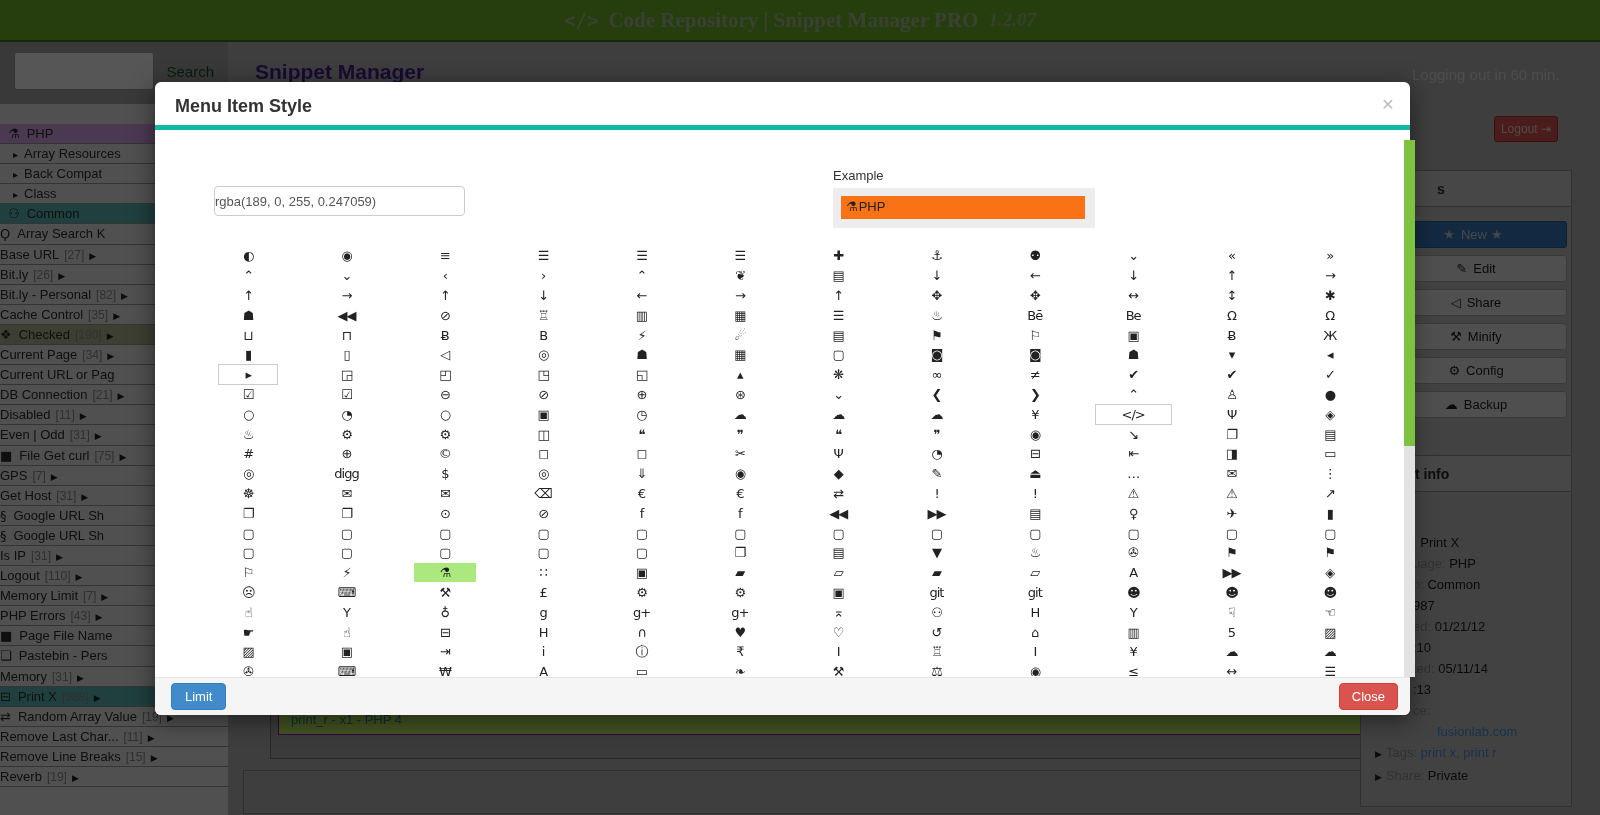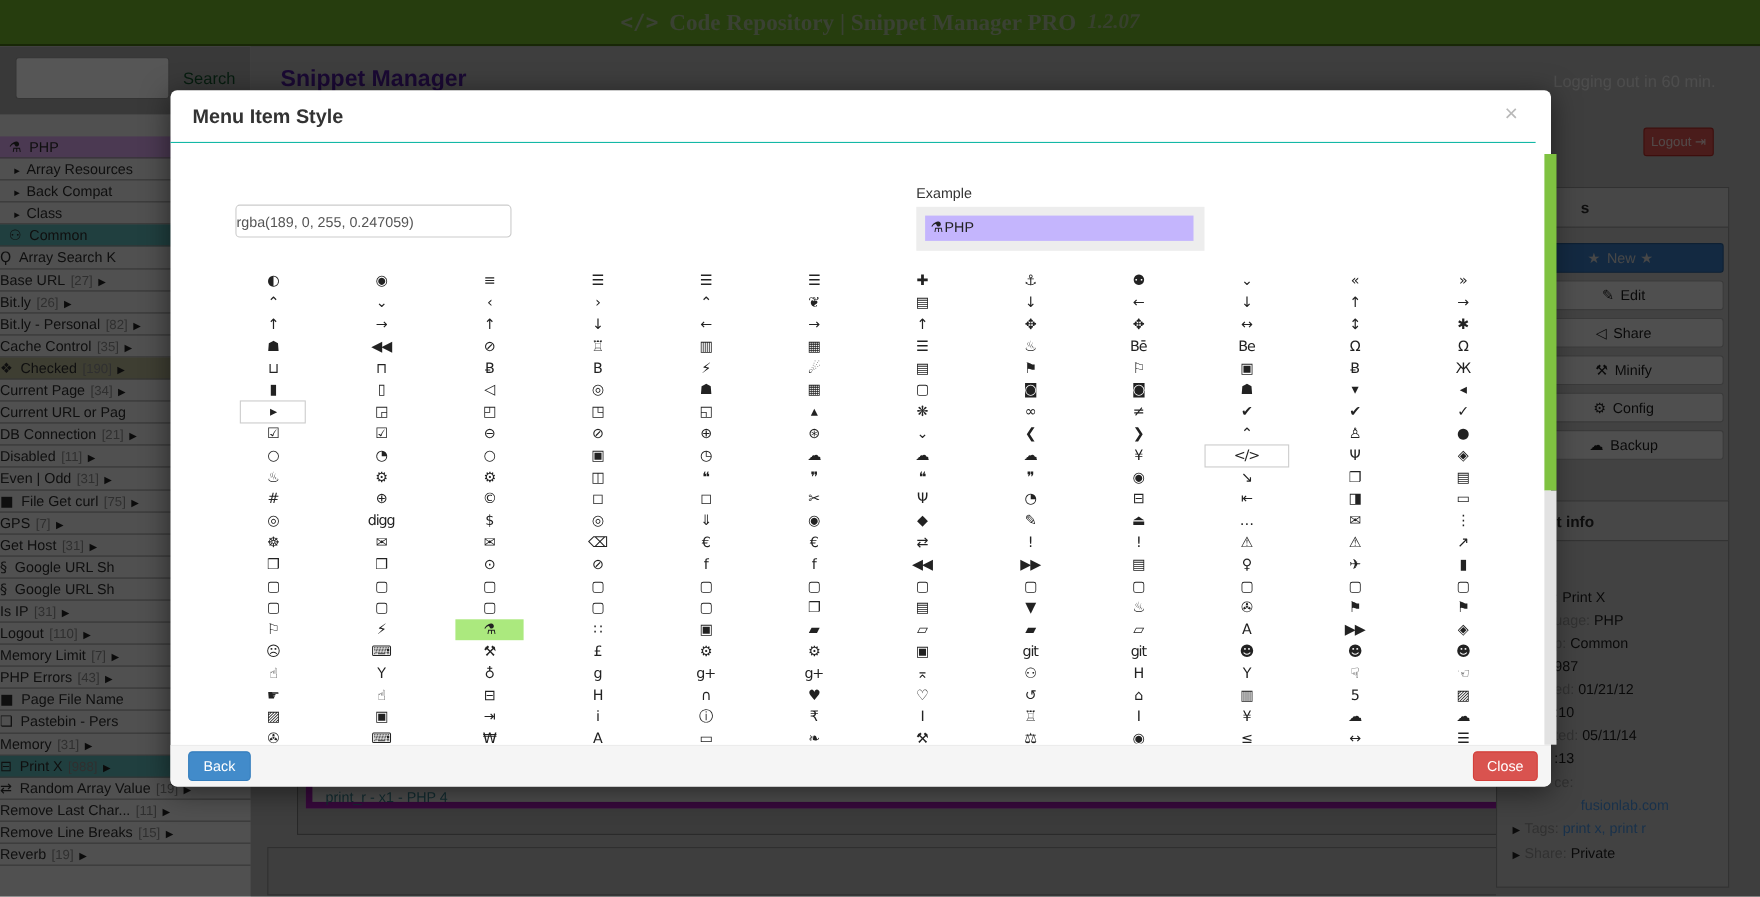--- a/index.html
+++ b/index.html
@@ -33,21 +33,21 @@
   .side-list .caret { font-size:10px; margin-right:6px; color:#222; }
   .side-list .ic { font-family:"DejaVu Sans", sans-serif; margin-right:7px; font-size:13px; }
   .side-list .cnt { color:#8b8b8b; font-size:12px; margin-left:5px; }
   .side-list .exp { font-size:9px; margin-left:5px; color:#222; }
 
   .main { position:absolute; left:228px; top:42px; width:1132px; height:773px; background:#b5b5b5; }
   .main h2 { position:absolute; left:27px; top:18px; font-size:21px; color:#4c1d95; }
   .snip-panel { position:absolute; left:42px; top:653px; width:1125px; height:64px;
     border:1px solid #777; background:#aeaeae; }
   .snip-row { position:absolute; left:7px; right:7px; top:9px; height:30px;
-    background:#e5e5e5; border:6px solid #a21caf; color:#39828f;
+    background:#bef264; border:1px solid #a21caf; color:#39828f;
     font-size:13px; line-height:28px; padding-left:12px; }
   .snip-strip { position:absolute; left:15px; top:728px; width:1140px; height:44px;
     border:1px solid #8a8a8a; }
 
   .rightbar { position:absolute; left:1360px; top:42px; width:240px; height:773px; background:#b5b5b5; }
   .logging-out { position:absolute; left:52px; top:24px; font-size:15px; color:#e0e0e0; }
   .logout-btn { position:absolute; left:134px; top:74px; width:64px; height:26px;
     background:#d9534f; border:1px solid #b52b27; border-radius:3px;
     color:#efd5d4; font-size:12px; line-height:24px; text-align:center; }
   .panel { position:absolute; left:0; width:212px; background:#c2c2c2; border:1px solid #8f8f8f; }
@@ -70,30 +70,30 @@
   .info-lines .indent { margin-left:24px; }
 
   
   .overlay { position:absolute; left:0; top:0; width:1600px; height:815px;
     background:rgba(0,0,0,0.66); z-index:10; }
 
   
   .modal { position:absolute; left:155px; top:82px; width:1255px; height:633px;
     background:#fff; border-radius:6px; z-index:20;
     box-shadow:0 5px 25px rgba(0,0,0,.5); }
-  .m-head { position:absolute; left:0; top:0; right:14px; height:48px; border-bottom:1px solid #14b8a6;padding-left:12px; }
+  .m-head { position:absolute; left:0; top:0; right:0; height:48px; border-bottom:5px solid #14b8a6;padding-left:12px; }
   .m-title { position:absolute; left:20px; top:14px; font-size:18px; font-weight:bold; color:#333; }
   .m-x { position:absolute; right:16px; top:10px; font-size:21px; color:#b9b9b9; }
   .color-input { position:absolute; left:59px; top:104px; width:251px; height:30px;
     border:1px solid #ccc; border-radius:4px; padding:0 0; font-size:13px; color:#555;
     font-family:"Liberation Sans", sans-serif; }
   .ex-label { position:absolute; left:678px; top:86px; font-size:13px; color:#333; }
   .ex-box { position:absolute; left:678px; top:106px; width:262px; height:40px; background:#ededed; }
   .ex-item { position:absolute; left:8px; top:8px; right:10px; height:23px;
-    background:#c4b5fd; font-size:13px; color:#222; line-height:22px; padding-left:5px; }
+    background:#f97316; font-size:13px; color:#222; line-height:22px; padding-left:5px; }
   .ex-item .ic { font-family:"DejaVu Sans", sans-serif; margin-right:1px; }
 
   .icon-grid { position:absolute; left:44px; top:164px; width:1180px; height:430px;
     overflow:hidden; display:grid; grid-template-columns:repeat(12,1fr);
     grid-auto-rows:19.8px; }
   .cell { display:flex; align-items:center; justify-content:center;
     font-family:"DejaVu Sans", sans-serif; font-size:13px; color:#222; }
   .cell .g { padding:0 6px; line-height:17px; white-space:nowrap; letter-spacing:-1px; }
   .cell.sel .g { background:#abe97e; padding:1px 26px; }
   .cell.box .g { border:1px solid #ccc; background:#fff; padding:1px 26px; }
@@ -1012,16 +1012,16 @@
       </div>
       <div class="cell">
         <span class="g">☰</span>
       </div>
     </div>
 
   <div class="m-scroll-thumb"></div>
   <div class="m-scroll-track"></div>
 
   <div class="m-foot">
-    <button class="save-btn">Back</button>
+    <button class="save-btn">Limit</button>
     <button class="close-btn">Close</button>
   </div>
 </div>
 
 </body></html>

